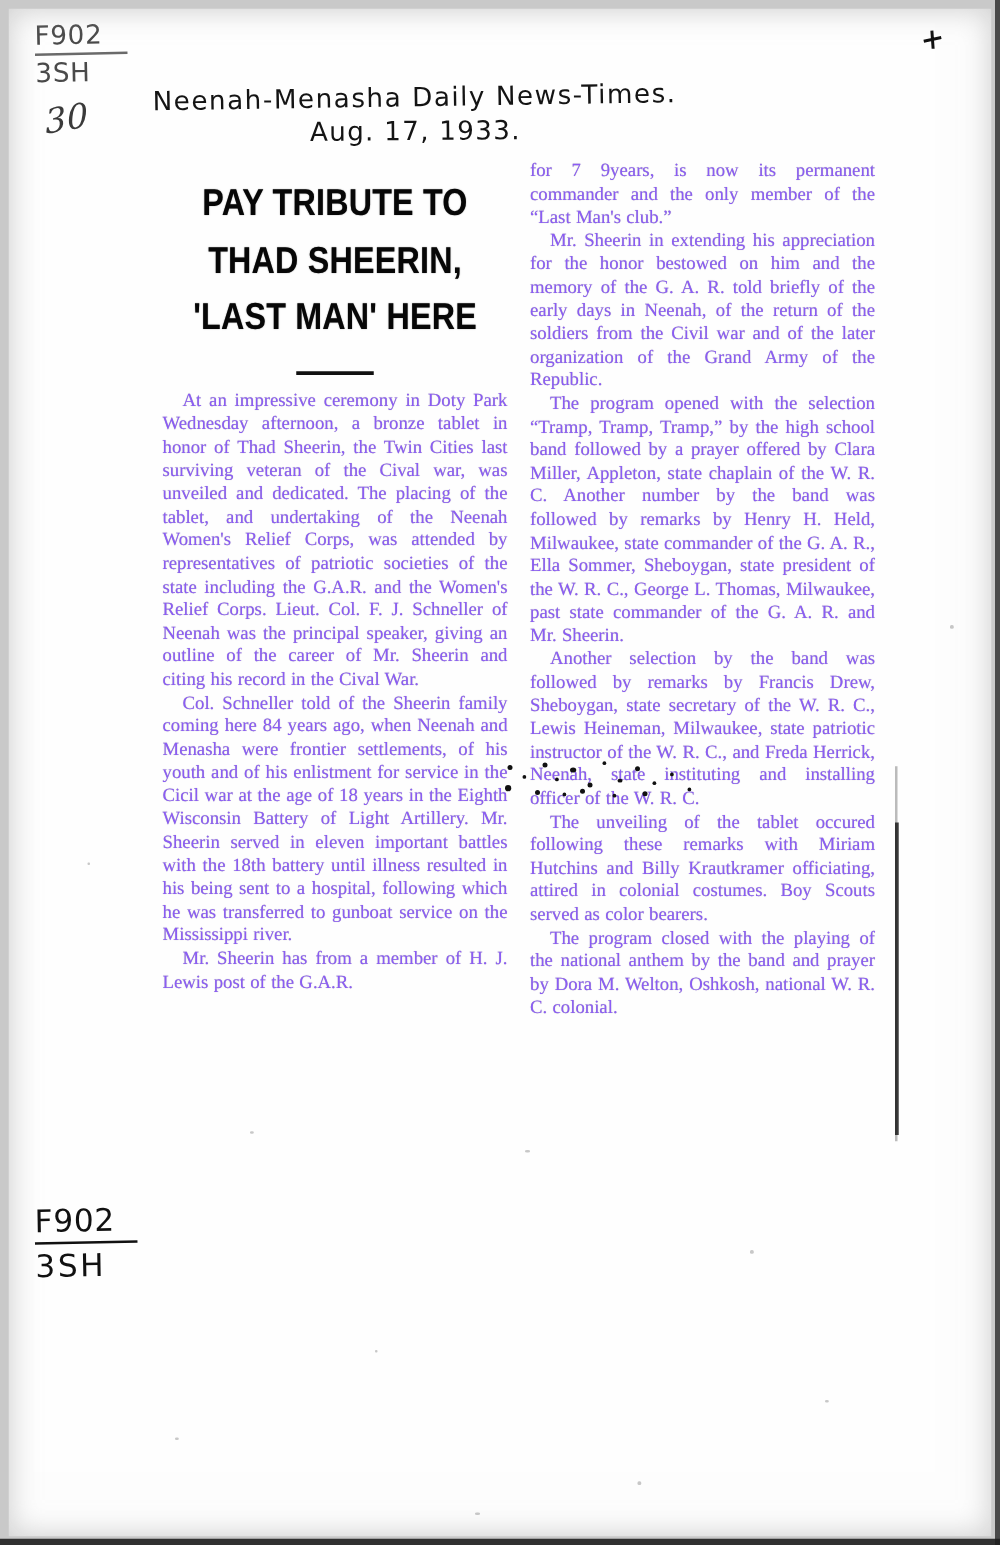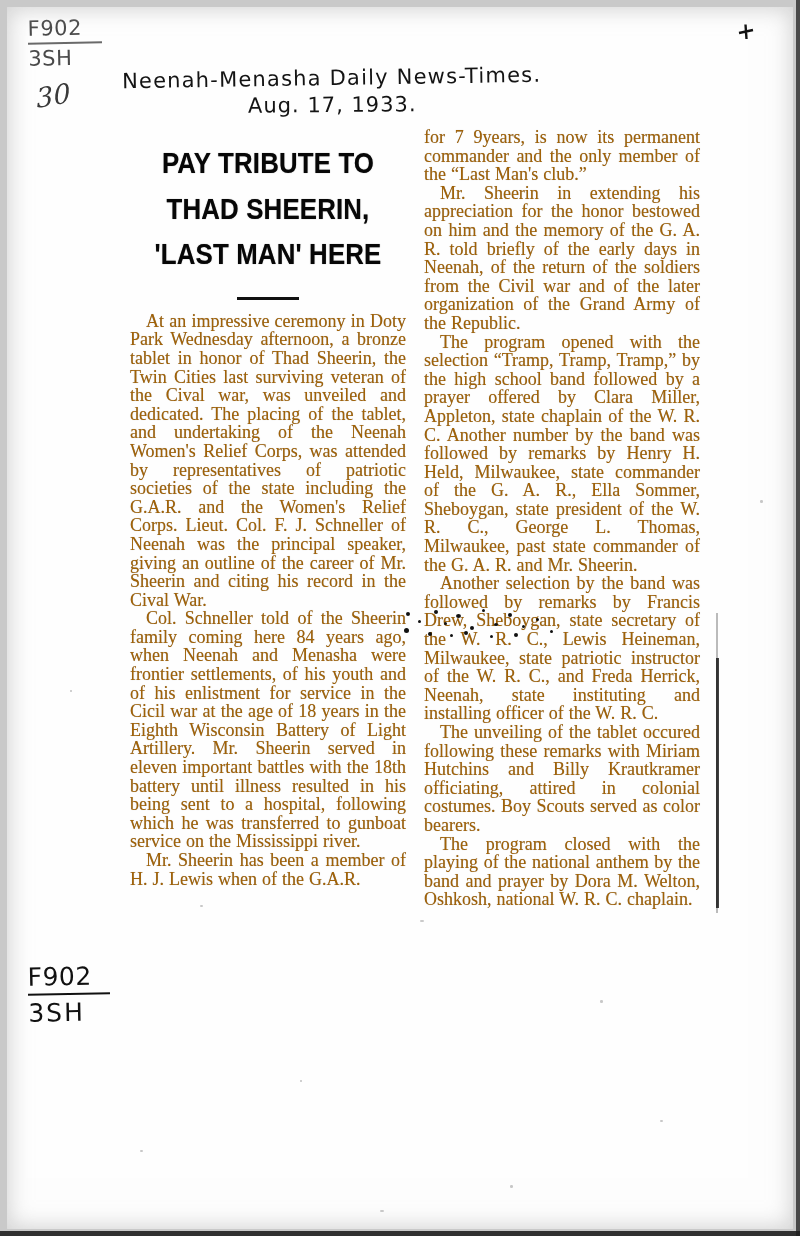--- a/index.html
+++ b/index.html
@@ -195,23 +195,23 @@
     height: 3px;
     background: #111;
     margin: 20px auto 12px auto;
   }
 
   
   .body-text p {
     margin: 0;
     text-align: justify;
     text-align-last: left;
-    font-size: 18px;
+    font-size: 15px;
     line-height: 18.6px;
-    color: #a16207;
+    color: #8b5cf6;
     text-indent: 16px;
     word-spacing: 0.5px;
     text-shadow: 0 0 .7px rgba(0,0,0,0.35);
   }
   .body-text p.first-para { text-indent: 16px; }
   .column.right .body-text p.cont { text-indent: 0; }
   #ink-blobs {
     position: absolute;
     left: 404px;
     top: 606px;
@@ -249,32 +249,32 @@
             <span class="hl-line">PAY TRIBUTE TO</span>
             <span class="hl-line">THAD SHEERIN,</span>
             <span class="hl-line">'LAST MAN' HERE</span>
           </h1>
 
           <div id="headline-rule"></div>
 
           <div class="body-text">
             <p class="first-para">At an impressive ceremony in Doty Park Wednesday afternoon, a bronze tablet in honor of Thad Sheerin, the Twin Cities last surviving veteran of the Cival war, was unveiled and dedicated. The placing of the tablet, and undertaking of the Neenah Women's Relief Corps, was attended by representatives of patriotic societies of the state including the G.A.R. and the Women's Relief Corps. Lieut. Col. F. J. Schneller of Neenah was the principal speaker, giving an outline of the career of Mr. Sheerin and citing his record in the Cival War.</p>
             <p>Col. Schneller told of the Sheerin family coming here 84 years ago, when Neenah and Menasha were frontier settlements, of his youth and of his enlistment for service in the Cicil war at the age of 18 years in the Eighth Wisconsin Battery of Light Artillery. Mr. Sheerin served in eleven important battles with the 18th battery until illness resulted in his being sent to a hospital, following which he was transferred to gunboat service on the Mississippi river.</p>
-            <p>Mr. Sheerin has been a member of H. J. Lewis when of the G.A.R.</p>
+            <p>Mr. Sheerin has from a member of H. J. Lewis post of the G.A.R.</p>
           </div>
         </div>
 
         <div class="column right">
           <div class="body-text">
             <p class="cont">for 7 9years, is now its permanent commander and the only member of the “Last Man's club.”</p>
             <p>Mr. Sheerin in extending his appreciation for the honor bestowed on him and the memory of the G. A. R. told briefly of the early days in Neenah, of the return of the soldiers from the Civil war and of the later organization of the Grand Army of the Republic.</p>
             <p>The program opened with the selection “Tramp, Tramp, Tramp,” by the high school band followed by a prayer offered by Clara Miller, Appleton, state chaplain of the W. R. C. Another number by the band was followed by remarks by Henry H. Held, Milwaukee, state commander of the G. A. R., Ella Sommer, Sheboygan, state president of the W. R. C., George L. Thomas, Milwaukee, past state commander of the G. A. R. and Mr. Sheerin.</p>
             <p>Another selection by the band was followed by remarks by Francis Drew, Sheboygan, state secretary of the W. R. C., Lewis Heineman, Milwaukee, state patriotic instructor of the W. R. C., and Freda Herrick, Neenah, state instituting and installing officer of the W. R. C.</p>
             <p>The unveiling of the tablet occured following these remarks with Miriam Hutchins and Billy Krautkramer officiating, attired in colonial costumes. Boy Scouts served as color bearers.</p>
-            <p>The program closed with the playing of the national anthem by the band and prayer by Dora M. Welton, Oshkosh, national W. R. C. chaplain.</p>
+            <p>The program closed with the playing of the national anthem by the band and prayer by Dora M. Welton, Oshkosh, national W. R. C. colonial.</p>
           </div>
         </div>
 
       </div>
     </div>
 
     <div id="clip-cut-edge-2"></div>
     <div id="clip-cut-edge"></div>
   </div>
 

